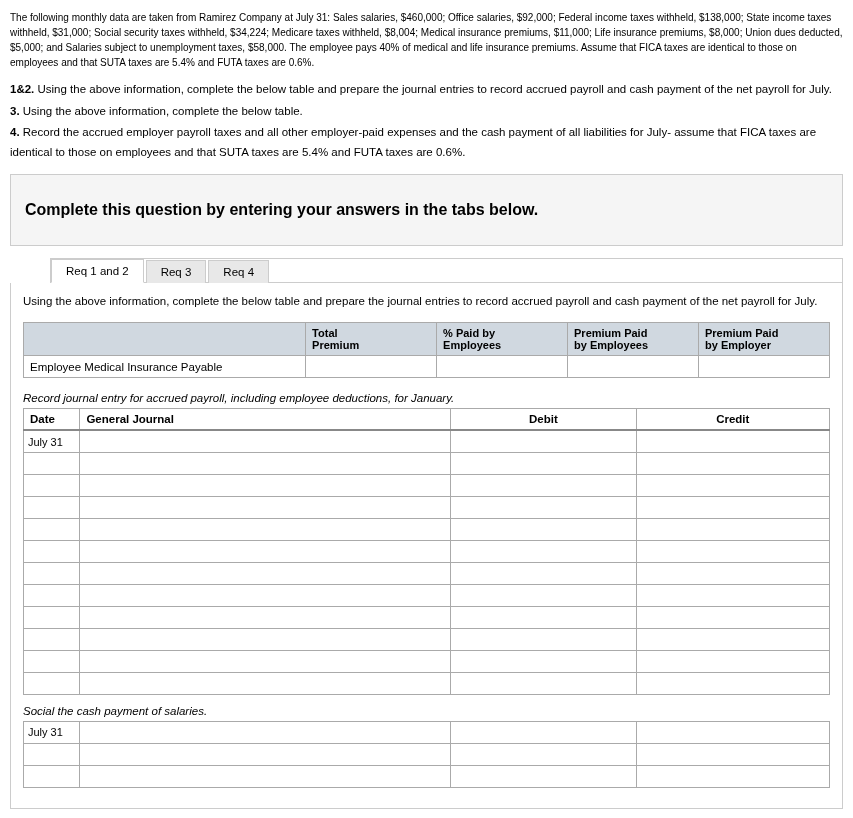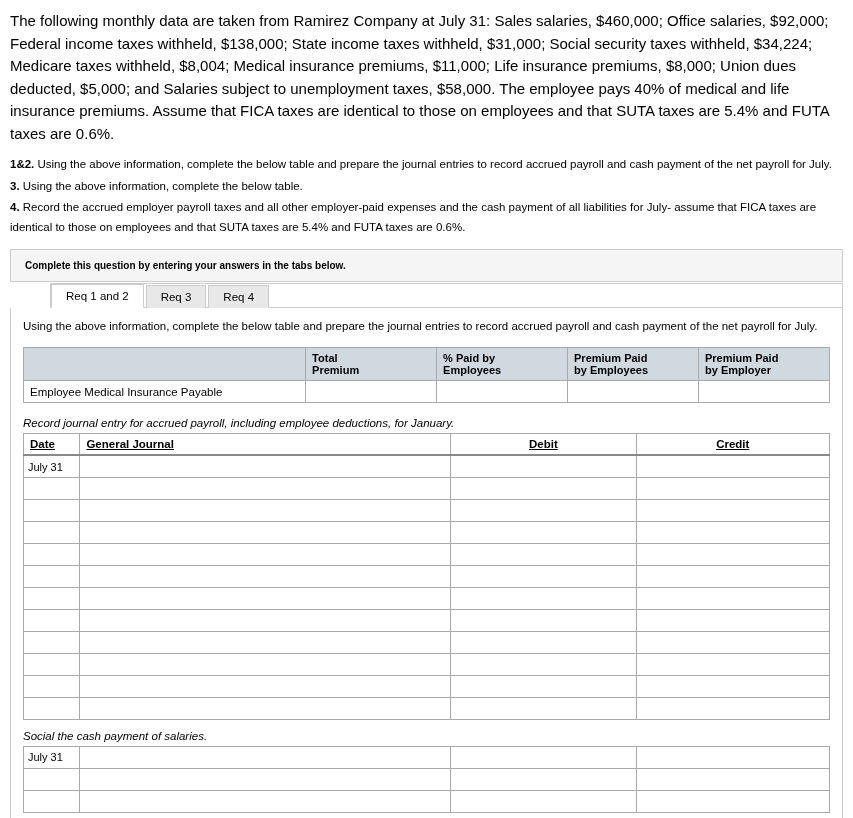--- a/index.html
+++ b/index.html
@@ -5,39 +5,39 @@
     * { box-sizing: border-box; margin: 0; padding: 0; }
     body {
       font-family: Arial, sans-serif;
       font-size: 12px;
       background: #fff;
       color: #000;
       padding: 10px;
       width: 853px;
     }
     .intro-text {
-      font-size: 15px;
+      font-size: 10px;
       line-height: 1.5;
       margin-bottom: 10px;
     }
     .numbered-instructions {
       font-size: 11.5px;
       line-height: 1.7;
       margin-bottom: 12px;
     }
     .numbered-instructions p {
       margin-bottom: 2px;
     }
     .bold { font-weight: bold; }
     .instruction-box {
       border: 1px solid #ccc;
       background: #f5f5f5;
-      padding: 10px 14px;
-      margin-bottom: 1px;
-      font-size: 10px;
+      padding: 26px 14px;
+      margin-bottom: 12px;
+      font-size: 16px;
       font-weight: bold;
     }
     .tabs-container {
       border: 1px solid #ccc;
       border-bottom: none;
       margin-left: 40px;
     }
     .tabs-row {
       display: flex;
       align-items: flex-end;
@@ -109,21 +109,20 @@
       font-size: 11.5px;
       margin-bottom: 10px;
     }
     .journal-table th {
       border: 1px solid #aaa;
       background: #fff;
       padding: 4px 6px;
       text-align: left;
       font-weight: bold;
       border-bottom: 2px solid #888;
-      text-decoration: underline;
     }
     .journal-table th.center { text-align: center; }
     .journal-table td {
       border: 1px solid #aaa;
       padding: 2px 4px;
       height: 22px;
     }
     .journal-table td input {
       width: 100%;
       border: none;

